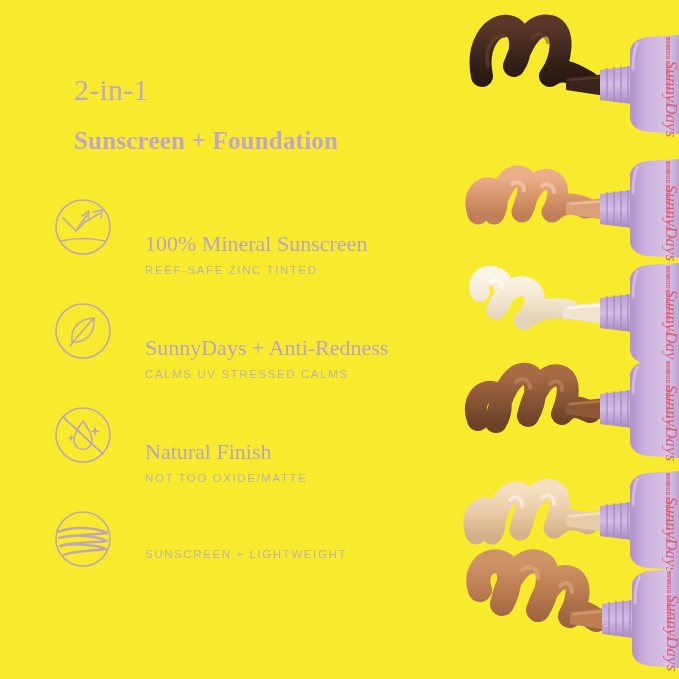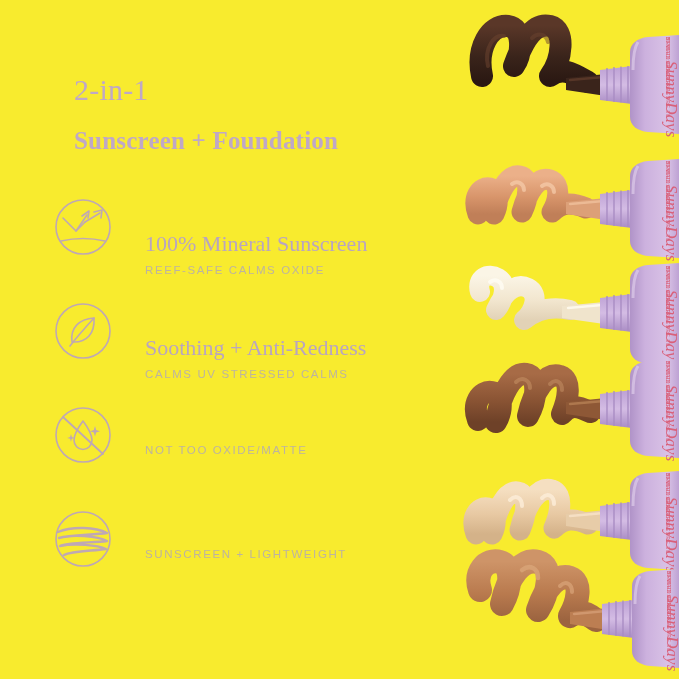--- a/index.html
+++ b/index.html
@@ -134,49 +134,50 @@
           <path d="M9 45 Q31 40 53 45" fill="none" stroke="#BFA8B4" stroke-width="1.6" stroke-linecap="round"></path>
           <path d="M11 22 L24 35 L33 26" fill="none" stroke="#BFA8B4" stroke-width="1.6" stroke-linecap="round" stroke-linejoin="round"></path>
           <path d="M24 35 L35 19" fill="none" stroke="#BFA8B4" stroke-width="1.6" stroke-linecap="round"></path>
           <path d="M30 20 L37 15 L36 22" fill="none" stroke="#BFA8B4" stroke-width="1.6" stroke-linecap="round" stroke-linejoin="round"></path>
           <path d="M33 26 L48 17" fill="none" stroke="#BFA8B4" stroke-width="1.6" stroke-linecap="round"></path>
           <path d="M42 16 L50 14 L49 22" fill="none" stroke="#BFA8B4" stroke-width="1.6" stroke-linecap="round" stroke-linejoin="round"></path>
         </svg>
       </span>
       <span class="texts">
         <span class="f-title">100% Mineral Sunscreen</span>
-        <span class="f-sub">REEF-SAFE CALMS OXIDE</span>
+        <span class="f-sub">REEF-SAFE ZINC TINTED</span>
       </span>
     </div>
 
     <div class="feature">
       <span class="icon-wrap">
         <svg viewBox="0 0 62 62" xmlns="http://www.w3.org/2000/svg">
           <circle cx="31" cy="31" r="27" fill="none" stroke="#BFA8B4" stroke-width="1.6"></circle>
           <path d="M20 42 C18 28 27 19 42 18 C43 33 35 43 20 42 Z" fill="none" stroke="#BFA8B4" stroke-width="1.6" stroke-linejoin="round"></path>
           <path d="M18 46 C24 38 32 29 42 18" fill="none" stroke="#BFA8B4" stroke-width="1.6" stroke-linecap="round"></path>
         </svg>
       </span>
       <span class="texts">
-        <span class="f-title">Soothing + Anti-Redness</span>
+        <span class="f-title">SunnyDays + Anti-Redness</span>
         <span class="f-sub">CALMS UV STRESSED CALMS</span>
       </span>
     </div>
 
     <div class="feature">
       <span class="icon-wrap">
         <svg viewBox="0 0 62 62" xmlns="http://www.w3.org/2000/svg">
           <circle cx="31" cy="31" r="27" fill="none" stroke="#BFA8B4" stroke-width="1.6"></circle>
           <path d="M31 17 C31 17 22 29 22 36 C22 41.5 26 45.5 31 45.5 C36 45.5 40 41.5 40 36 C40 29 31 17 31 17 Z" fill="none" stroke="#BFA8B4" stroke-width="1.6" stroke-linejoin="round"></path>
           <path d="M43 22 L44.2 26 L48 27.2 L44.2 28.4 L43 32.4 L41.8 28.4 L38 27.2 L41.8 26 Z" fill="#BFA8B4"></path>
           <path d="M19 30 L19.9 33 L22.8 33.9 L19.9 34.8 L19 37.8 L18.1 34.8 L15.2 33.9 L18.1 33 Z" fill="#BFA8B4"></path>
           <path d="M11 13 L51 50" fill="none" stroke="#BFA8B4" stroke-width="1.8" stroke-linecap="round"></path>
         </svg>
       </span>
       <span class="texts">
+        <span class="f-title">Natural Finish</span>
         <span class="f-sub">NOT TOO OXIDE/MATTE</span>
       </span>
     </div>
 
     <div class="feature">
       <span class="icon-wrap">
         <svg viewBox="0 0 62 62" xmlns="http://www.w3.org/2000/svg">
           <circle cx="31" cy="31" r="27" fill="none" stroke="#BFA8B4" stroke-width="1.6"></circle>
           <path d="M6 24 C20 18 44 19 55 25 C42 27 18 27 7 30
                    C20 26 46 28 55 33 C42 35 16 34 8 38

